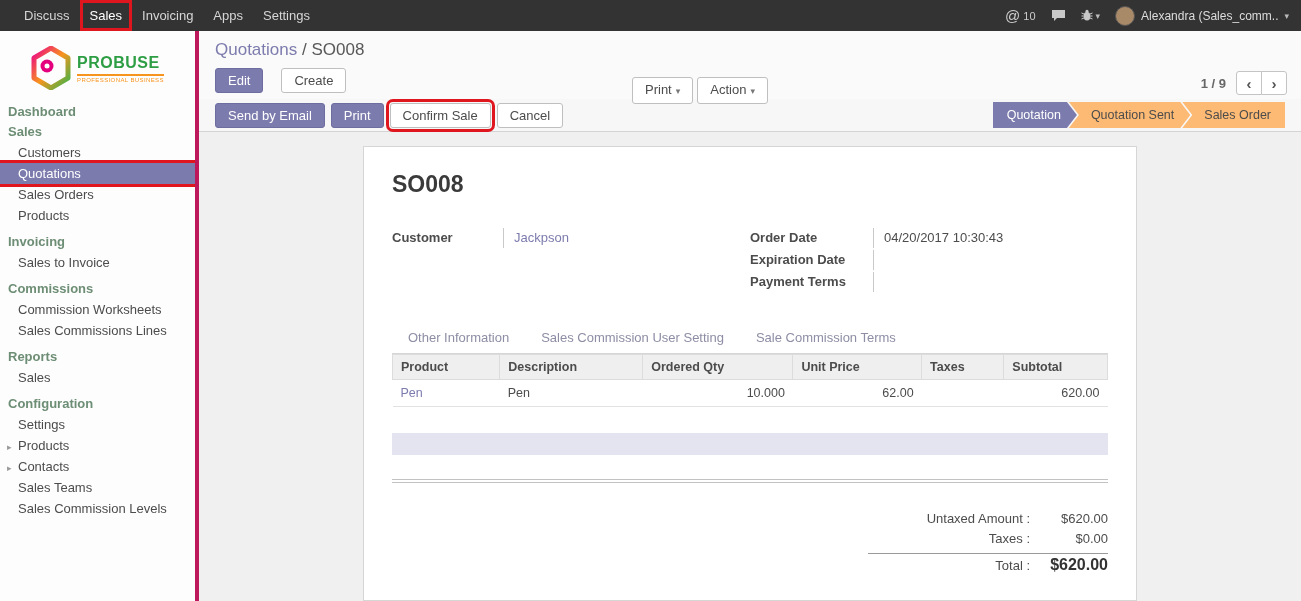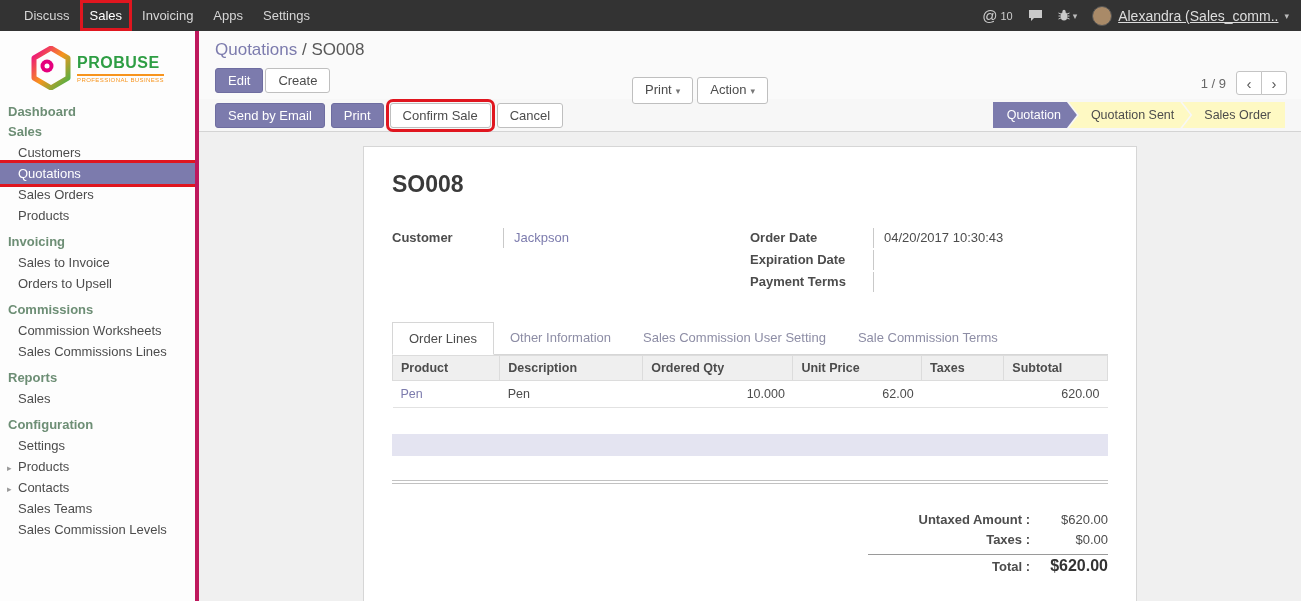--- a/index.html
+++ b/index.html
@@ -13,21 +13,21 @@
   .menu-item.active { color:#ffffff; }
   .ann-top { outline:3px solid #e0161f; outline-offset:-3px; }
   .topbar-right { margin-left:auto; display:flex; align-items:center; gap:15px; padding-right:12px; }
   .activity { display:flex; align-items:center; gap:3px; cursor:pointer; }
   .at-glyph { font-size:15px; color:#cccccc; }
   .activity-count { font-size:11px; color:#cccccc; }
   .icon-btn { display:flex; align-items:center; gap:3px; cursor:pointer; }
   .caret { font-size:9px; color:#bbbbbb; }
   .user-menu { display:flex; align-items:center; gap:6px; cursor:pointer; }
   .avatar { width:20px; height:20px; border-radius:50%; background:#a98a68; border:1px solid #555; }
-  .user-name { font-size:14px; color:#dddddd; white-space:nowrap;text-decoration:underline; }
+  .user-name { font-size:12px; color:#dddddd; white-space:nowrap; }
 
   
   .layout { display:flex; height:570px; }
   .sidebar { width:199px; min-width:199px; background:#fdfdfd; border-right:4px solid #be185d; overflow:hidden; }
   .main { flex:1; display:flex; flex-direction:column; background:#f0f0f0; min-width:0; }
 
   
   .logo { padding:15px 0 12px; display:flex; justify-content:center; align-items:center; gap:6px; cursor:pointer; }
   .logo-name { font-size:16px; font-weight:bold; color:#2e9e44; letter-spacing:0.5px; }
   .logo-tagline { font-size:6px; color:#f7941d; border-top:2px solid #f7941d; margin-top:2px; padding-top:1px; letter-spacing:0.4px; white-space:nowrap; }
@@ -36,37 +36,37 @@
   .menu-heading.gap { margin-top:6px; }
   .menu-entry { padding:3px 8px 3px 18px; color:#4c4c4c; cursor:pointer; line-height:15px; position:relative; }
   .menu-entry.selected { background:#7c7bad; color:#ffffff; }
   .ann-side { outline:3px solid #e0161f; outline-offset:0px; }
   .side-caret { position:absolute; left:7px; top:5px; font-size:9px; color:#999999; }
 
   
   .control-panel { background:#fafafa; }
   .breadcrumb-row { padding:9px 16px 3px; font-size:17px; color:#585858; }
   .breadcrumb-link { color:#7c7bad; cursor:pointer; }
-  .buttons-row { position:relative; padding:5px 16px 6px; display:flex; align-items:center; gap:2px; height:36px; }
+  .buttons-row { position:relative; padding:5px 16px 6px; display:flex; align-items:center; gap:18px; height:36px; }
   .btn { font-size:13px; padding:3px 12px; border:1px solid #bfbfbf; background:#ffffff; color:#4c4c4c; border-radius:3px; cursor:pointer; line-height:17px; white-space:nowrap; font-family:inherit; }
   .btn-primary { background:#7c7bad; border-color:#6e6da0; color:#ffffff; }
   .btn .caret { color:#777; margin-left:4px; }
   .center-dropdowns { position:absolute; left:433px; top:14px; display:flex; gap:4px; }
-  .pager { position:absolute; right:14px; top:8px; display:flex; align-items:center; gap:10px; font-size:13px; color:#666666; }
+  .pager { position:absolute; right:14px; top:8px; display:flex; align-items:center; gap:10px; font-size:13px; color:#666666;font-weight:bold; }
   .pager-buttons { display:flex; }
   .pager-btn { width:26px; height:24px; border:1px solid #c4c4c4; background:#ffffff; display:flex; align-items:center; justify-content:center; font-size:15px; color:#555555; cursor:pointer; }
   .pager-btn.prev { border-radius:3px 0 0 3px; }
   .pager-btn.next { border-radius:0 3px 3px 0; margin-left:-1px; }
 
   .toolbar-row { display:flex; align-items:center; padding:3px 16px; gap:6px; border-bottom:1px solid #d4d4d4; background:#f7f7f7; height:33px; }
   .ann-btn { outline:3px solid #e0161f; outline-offset:1px; }
 
   
   .statusbar { margin-left:auto; display:flex; height:26px; }
-  .step { position:relative; line-height:26px; padding:0 16px 0 22px; background:#fef9c3; color:#4c4c4c; font-size:12.5px; margin-left:-8px; cursor:pointer; white-space:nowrap;
+  .step { position:relative; line-height:26px; padding:0 16px 0 22px; background:#fdba74; color:#4c4c4c; font-size:12.5px; margin-left:-8px; cursor:pointer; white-space:nowrap;
           clip-path:polygon(0 0, calc(100% - 10px) 0, 100% 50%, calc(100% - 10px) 100%, 0 100%, 10px 50%); }
   .step:first-child { margin-left:0; padding-left:14px; clip-path:polygon(0 0, calc(100% - 10px) 0, 100% 50%, calc(100% - 10px) 100%, 0 100%); }
   .step:last-child { padding-right:14px; clip-path:polygon(0 0, 100% 0, 100% 100%, 0 100%, 10px 50%); }
   .step.active { background:#7c7bad; color:#ffffff; }
 
   
   .content { flex:1; overflow:hidden; }
   .sheet { width:774px; background:#ffffff; border:1px solid #d6d6d6; margin:14px auto 0; padding:20px 28px 24px; min-height:436px; }
   .sheet-title { font-size:23px; font-weight:bold; color:#3a3a3a; margin:4px 0 30px; }
 
@@ -85,21 +85,21 @@
 
   table.order-table { width:100%; border-collapse:collapse; font-size:12.5px; color:#4c4c4c; }
   .order-table th { background:#efefef; border:1px solid #dcdcdc; text-align:left; font-weight:bold; padding:5px 8px; cursor:pointer; }
   .order-table td { padding:6px 8px; border-bottom:1px solid #e2e2e2; }
   .num { text-align:right; }
 
   .empty-row { height:22px; background:#e4e4f1; margin-top:26px; }
   .totals-separator { margin-top:24px; border-top:1px solid #c2c2c2; border-bottom:1px solid #c2c2c2; height:4px; }
   .totals { width:240px; margin-left:auto; margin-top:26px; font-size:13px; color:#4c4c4c; }
   .total-row { display:flex; line-height:20px; }
-  .total-label { font-weight:bold; text-align:right; flex:1; }
+  .total-label { font-weight:normal; text-align:right; flex:1; }
   .total-value { width:78px; text-align:right; }
   .total-row.grand { border-top:1px solid #9a9a9a; margin-top:4px; padding-top:1px; align-items:baseline; }
   .total-row.grand .total-value { font-size:16px; font-weight:bold; color:#333; }
 </style>
 </head>
 <body>
 
 <div class="topbar">
   <div class="topbar-menus">
     <span class="menu-item">Discuss</span>
@@ -157,21 +157,20 @@
     </div>
     <div class="menu-list">
       <div class="menu-heading">Dashboard</div>
       <div class="menu-heading">Sales</div>
       <div class="menu-entry">Customers</div>
       <div class="menu-entry selected ann-side">Quotations</div>
       <div class="menu-entry">Sales Orders</div>
       <div class="menu-entry">Products</div>
       <div class="menu-heading gap">Invoicing</div>
       <div class="menu-entry">Sales to Invoice</div>
-      <div class="menu-entry">Orders to Upsell</div>
       <div class="menu-heading gap">Commissions</div>
       <div class="menu-entry">Commission Worksheets</div>
       <div class="menu-entry">Sales Commissions Lines</div>
       <div class="menu-heading gap">Reports</div>
       <div class="menu-entry">Sales</div>
       <div class="menu-heading gap">Configuration</div>
       <div class="menu-entry">Settings</div>
       <div class="menu-entry">
         <span class="side-caret">▸</span>
         <span>Products</span>
@@ -246,21 +245,20 @@
             </div>
             <div class="field-row">
               <div class="field-label">Payment Terms</div>
               <div class="field-value"></div>
             </div>
           </div>
         </div>
 
         <div class="notebook">
           <div class="tabs">
-            <div class="tab active">Order Lines</div>
             <div class="tab">Other Information</div>
             <div class="tab">Sales Commission User Setting</div>
             <div class="tab">Sale Commission Terms</div>
           </div>
 
           <table class="order-table">
             <colgroup>
               <col style="width:15%">
                 <col style="width:20%">
                 <col style="width:21%">

